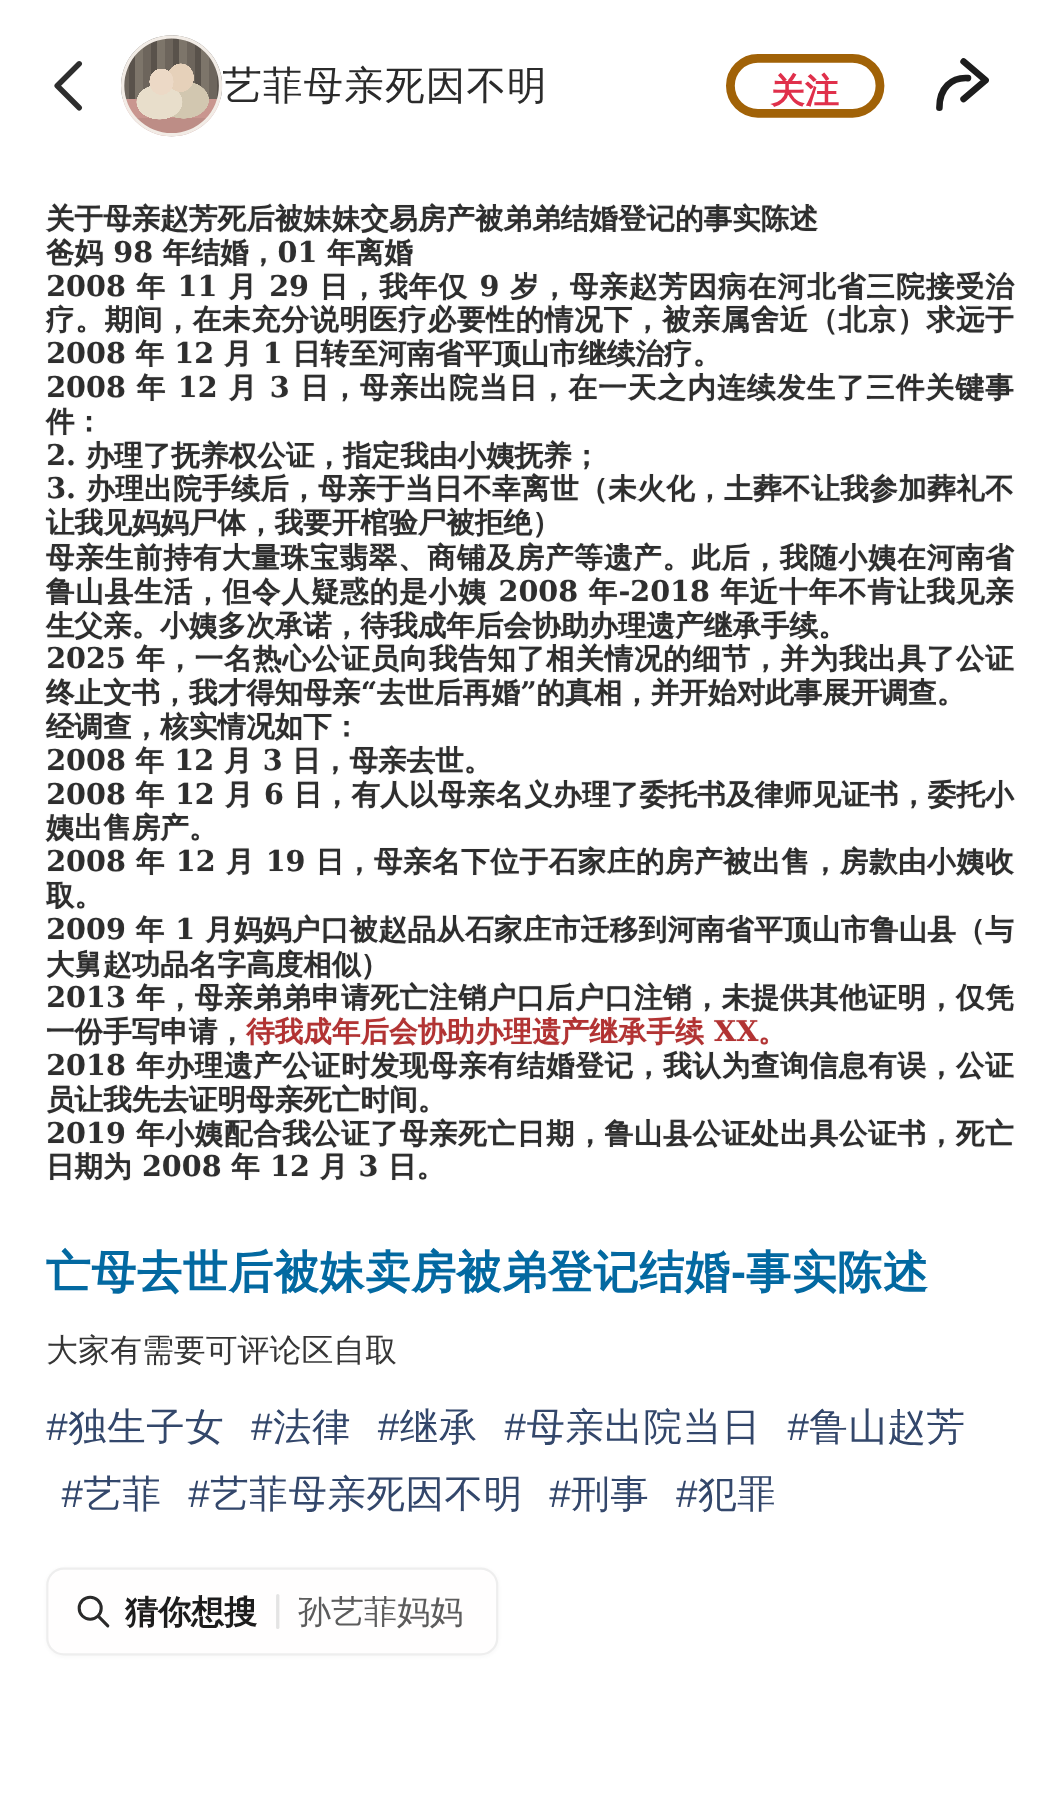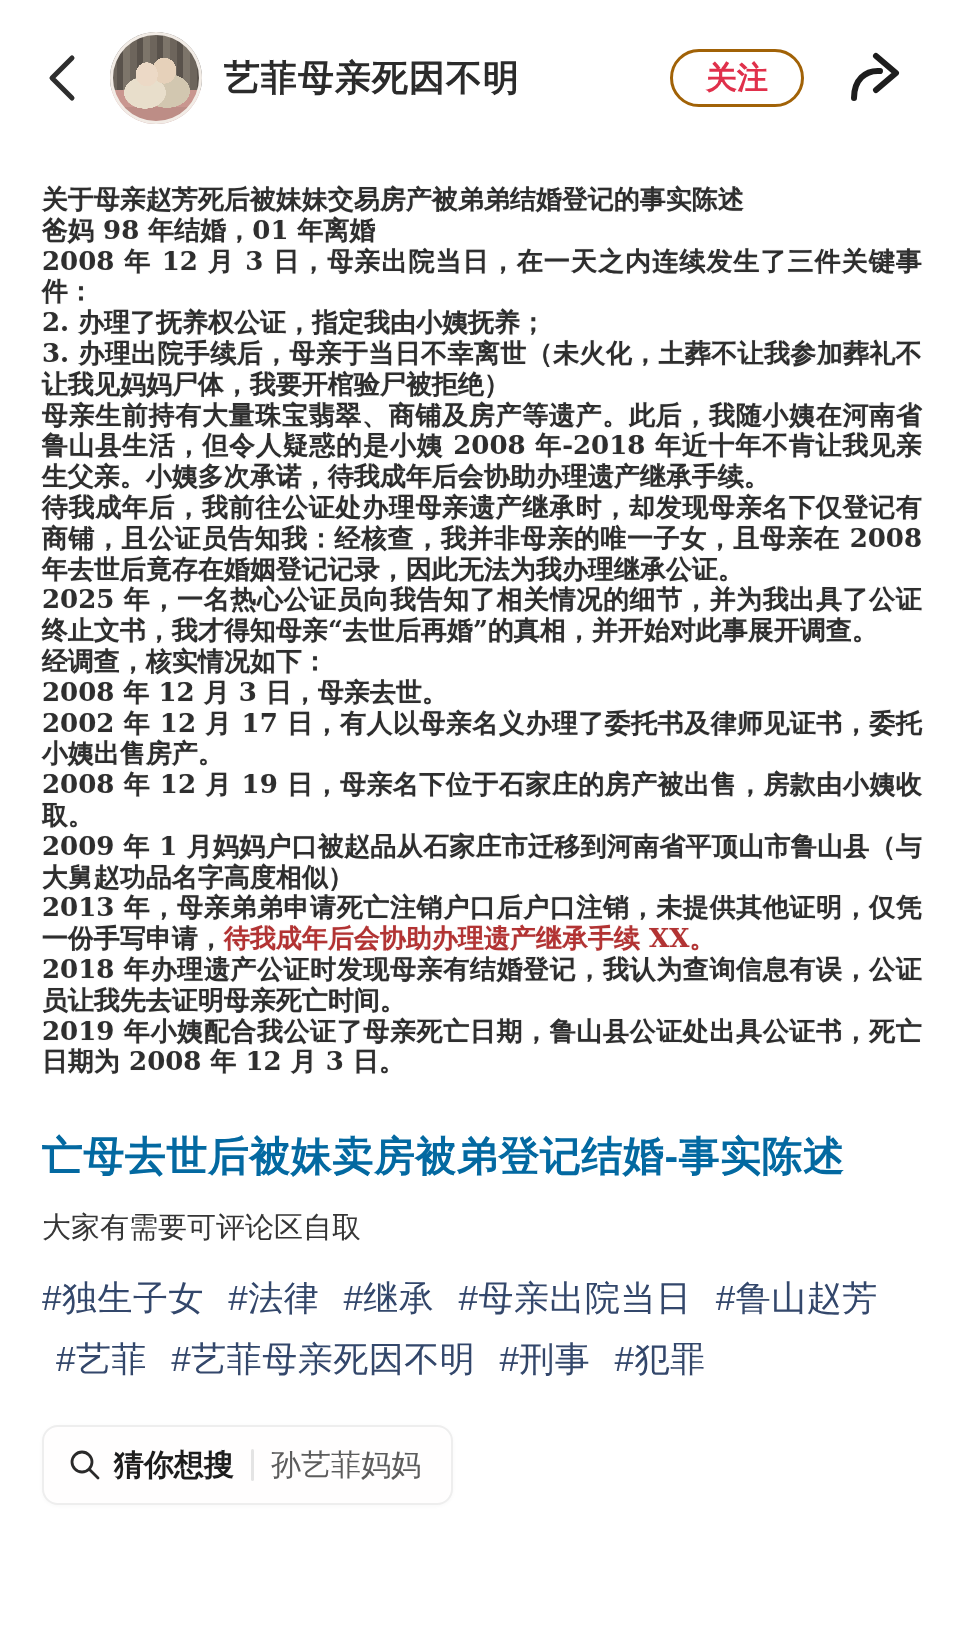--- a/index.html
+++ b/index.html
@@ -25,30 +25,29 @@
     background:
       radial-gradient(ellipse 11px 12px at 40% 46%, #ecd9c6 0 99%, rgba(0,0,0,0) 100%),
       radial-gradient(ellipse 12px 13px at 59% 42%, #e6d1ba 0 99%, rgba(0,0,0,0) 100%),
       radial-gradient(ellipse 21px 16px at 38% 66%, #e8decb 0 99%, rgba(0,0,0,0) 100%),
       radial-gradient(ellipse 23px 17px at 62% 64%, #d2c7b0 0 99%, rgba(0,0,0,0) 100%),
       linear-gradient(180deg, rgba(0,0,0,0) 0 63%, #c9968f 63% 82%, #bd8d86 82% 100%),
       repeating-linear-gradient(90deg, #6d655c 0 7px, #59524b 7px 13px, #7d756a 13px 20px);
     box-shadow:0 0 0 3px #f2ece6 inset;
   }
   .acct-title{
-    margin-left:22px;
-    font-size:36px;font-weight:700;color:#2b2b2b;
+    font-size:36px;font-weight:400;color:#2b2b2b;
     flex:1 1 auto;
     white-space:nowrap;overflow:hidden;
     letter-spacing:1px;
   }
   .follow-btn{
     flex:0 0 auto;
     background:#fff;
-    border:3px solid #a16207;
+    border:8px solid #a16207;
     color:#e0304b;
     font-size:31px;font-weight:600;
     font-family:"Liberation Sans","DejaVu Sans",sans-serif;
     height:58px;line-height:52px;
     padding:0 33px;border-radius:30px;
     cursor:pointer;
   }
   .share-btn{flex:0 0 auto;margin-left:34px;width:72px;height:72px;display:flex;align-items:center;justify-content:center;cursor:pointer;}
 
   
@@ -119,29 +118,29 @@
       <svg width="64" height="64" viewBox="0 0 64 64">
         <path d="M12 52 C12 34 23 24 38 25" fill="none" stroke="#1d1d1d" stroke-width="6" stroke-linecap="round"></path>
         <path d="M34 10 L54 27 L34 44" fill="none" stroke="#1d1d1d" stroke-width="6" stroke-linecap="round" stroke-linejoin="round"></path>
       </svg>
     </div>
   </header>
 
   <section class="doc">
     <p>关于母亲赵芳死后被妹妹交易房产被弟弟结婚登记的事实陈述</p>
     <p>爸妈 98 年结婚，01 年离婚</p>
+    <p>2008 年 11 月 29 日，我年仅 9 岁，母亲赵芳因病在河北省三院接受治疗。期间，在未充分说明医疗必要性的情况下，被亲属舍近（北京）求远于 2008 年 12 月 1 日转至河南省平顶山市继续治疗。</p>
     <p>2008 年 12 月 3 日，母亲出院当日，在一天之内连续发生了三件关键事件：</p>
     <p>2. 办理了抚养权公证，指定我由小姨抚养；</p>
     <p>3. 办理出院手续后，母亲于当日不幸离世（未火化，土葬不让我参加葬礼不让我见妈妈尸体，我要开棺验尸被拒绝）</p>
     <p>母亲生前持有大量珠宝翡翠、商铺及房产等遗产。此后，我随小姨在河南省鲁山县生活，但令人疑惑的是小姨 2008 年-2018 年近十年不肯让我见亲生父亲。小姨多次承诺，待我成年后会协助办理遗产继承手续。</p>
-    <p>待我成年后，我前往公证处办理母亲遗产继承时，却发现母亲名下仅登记有商铺，且公证员告知我：经核查，我并非母亲的唯一子女，且母亲在 2008 年去世后竟存在婚姻登记记录，因此无法为我办理继承公证。</p>
     <p>2025 年，一名热心公证员向我告知了相关情况的细节，并为我出具了公证终止文书，我才得知母亲“去世后再婚”的真相，并开始对此事展开调查。</p>
     <p>经调查，核实情况如下：</p>
     <p>2008 年 12 月 3 日，母亲去世。</p>
-    <p>2002 年 12 月 17 日，有人以母亲名义办理了委托书及律师见证书，委托小姨出售房产。</p>
+    <p>2008 年 12 月 6 日，有人以母亲名义办理了委托书及律师见证书，委托小姨出售房产。</p>
     <p>2008 年 12 月 19 日，母亲名下位于石家庄的房产被出售，房款由小姨收取。</p>
     <p>2009 年 1 月妈妈户口被赵品从石家庄市迁移到河南省平顶山市鲁山县（与大舅赵功品名字高度相似）</p>
     <p><span>2013 年，母亲弟弟申请死亡注销户口后户口注销，未提供其他证明，仅凭一份手写申请，</span><span class="red">待我成年后会协助办理遗产继承手续 XX。</span></p>
     <p>2018 年办理遗产公证时发现母亲有结婚登记，我认为查询信息有误，公证员让我先去证明母亲死亡时间。</p>
     <p>2019 年小姨配合我公证了母亲死亡日期，鲁山县公证处出具公证书，死亡日期为 2008 年 12 月 3 日。</p>
   </section>
 
   <h1 class="post-title">亡母去世后被妹卖房被弟登记结婚-事实陈述</h1>
 
   <p class="post-body">大家有需要可评论区自取</p>

